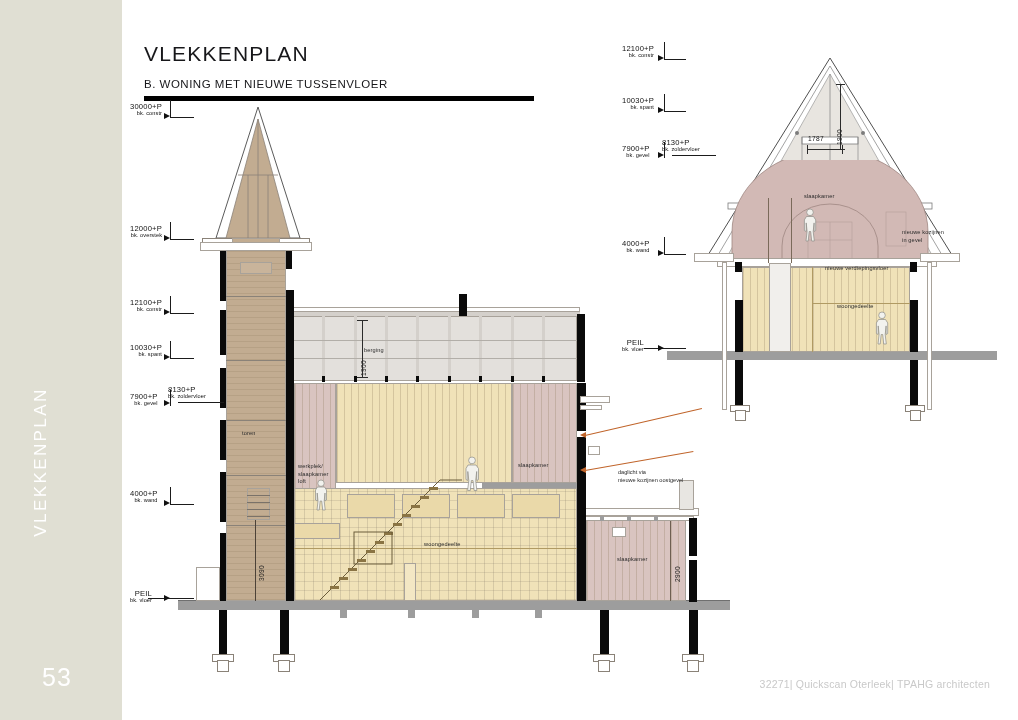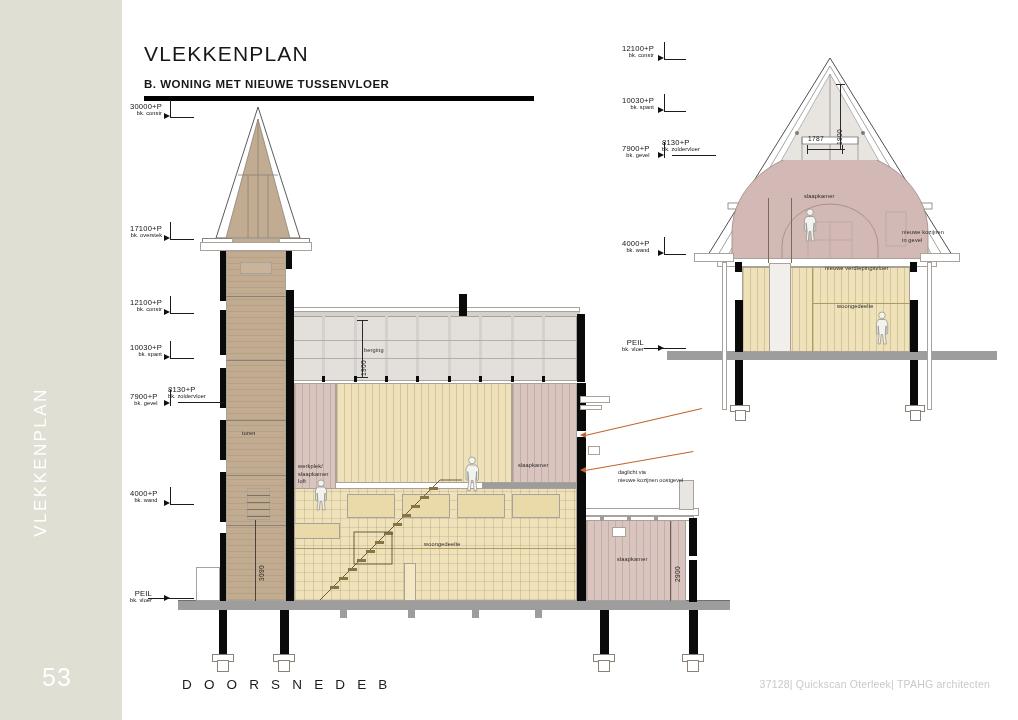--- a/index.html
+++ b/index.html
@@ -32,21 +32,21 @@
 
   
   #page { position:absolute; left:122px; top:0; width:896px; height:720px; background:#fff; }
 
   #page-title {
     position:absolute; left:22px; top:42px;
     font-size:21px; letter-spacing:1.2px; color:#17171a; font-weight:400;
   }
   #page-subtitle {
     position:absolute; left:22px; top:78px;
-    font-size:11.5px; letter-spacing:.5px; color:#17171a; font-weight:700;
+    font-size:11.5px; letter-spacing:.5px; color:#17171a; font-weight:400;
   }
   #title-rule {
     position:absolute; left:22px; top:96px; width:390px; height:5px; background:#000;
   }
 
   #footer-credit {
     position:absolute; right:28px; top:678px;
     font-size:10.5px; color:#c9c9c9; letter-spacing:.2px;
   }
 
@@ -119,23 +119,22 @@
 <div id="sidebar">
   <div id="sidebar-vertical-label">VLEKKENPLAN</div>
   <div id="sidebar-page-number">53</div>
 </div>
 
 <div id="page">
 
   <div id="page-title">VLEKKENPLAN</div>
   <div id="page-subtitle">B. WONING MET NIEUWE TUSSENVLOER</div>
   <div id="title-rule"></div>
-  <div id="footer-credit">37128| Quickscan Oterleek| TPAHG architecten</div>
-
-  <div class="section-caption" id="caption-b">D O O R S N E D E  B</div>
+  <div id="footer-credit">32271| Quickscan Oterleek| TPAHG architecten</div>
+
 
   <div class="dw" id="sectionB" style="left:0px; top:0px; width:620px; height:680px;">
 
     <div class="dw fillDkGrey" style="left:56px; top:601px; width:552px; height:9px;"></div>
     <div class="dw" style="left:56px; top:600px; width:552px; height:1px; background:#6f6f6f;"></div>
 
     <div class="dw fillBlack" style="left:97px; top:610px; width:8px; height:48px;"></div>
     <div class="dw stroke fillWhite" style="left:90px; top:654px; width:22px; height:8px;"></div>
     <div class="dw stroke fillWhite" style="left:95px; top:660px; width:12px; height:12px;"></div>
 
@@ -330,21 +329,21 @@
 
     <div class="level-marker" style="left:8px; top:102px;">
       <span class="lv-main">30000+P</span>
       <span class="lv-sub">bk. constr</span>
     </div>
     <div class="level-vert" style="left:48px; top:100px; height:18px;"></div>
     <div class="level-tick" style="left:48px; top:117px; width:24px;"></div>
     <div class="level-tri" style="left:42px; top:113px;"></div>
 
     <div class="level-marker" style="left:8px; top:224px;">
-      <span class="lv-main">17100+P</span>
+      <span class="lv-main">12000+P</span>
       <span class="lv-sub">bk. overstek</span>
     </div>
     <div class="level-vert" style="left:48px; top:222px; height:18px;"></div>
     <div class="level-tick" style="left:48px; top:239px; width:24px;"></div>
     <div class="level-tri" style="left:42px; top:235px;"></div>
 
     <div class="level-marker" style="left:8px; top:298px;">
       <span class="lv-main">12100+P</span>
       <span class="lv-sub">bk. constr</span>
     </div>

